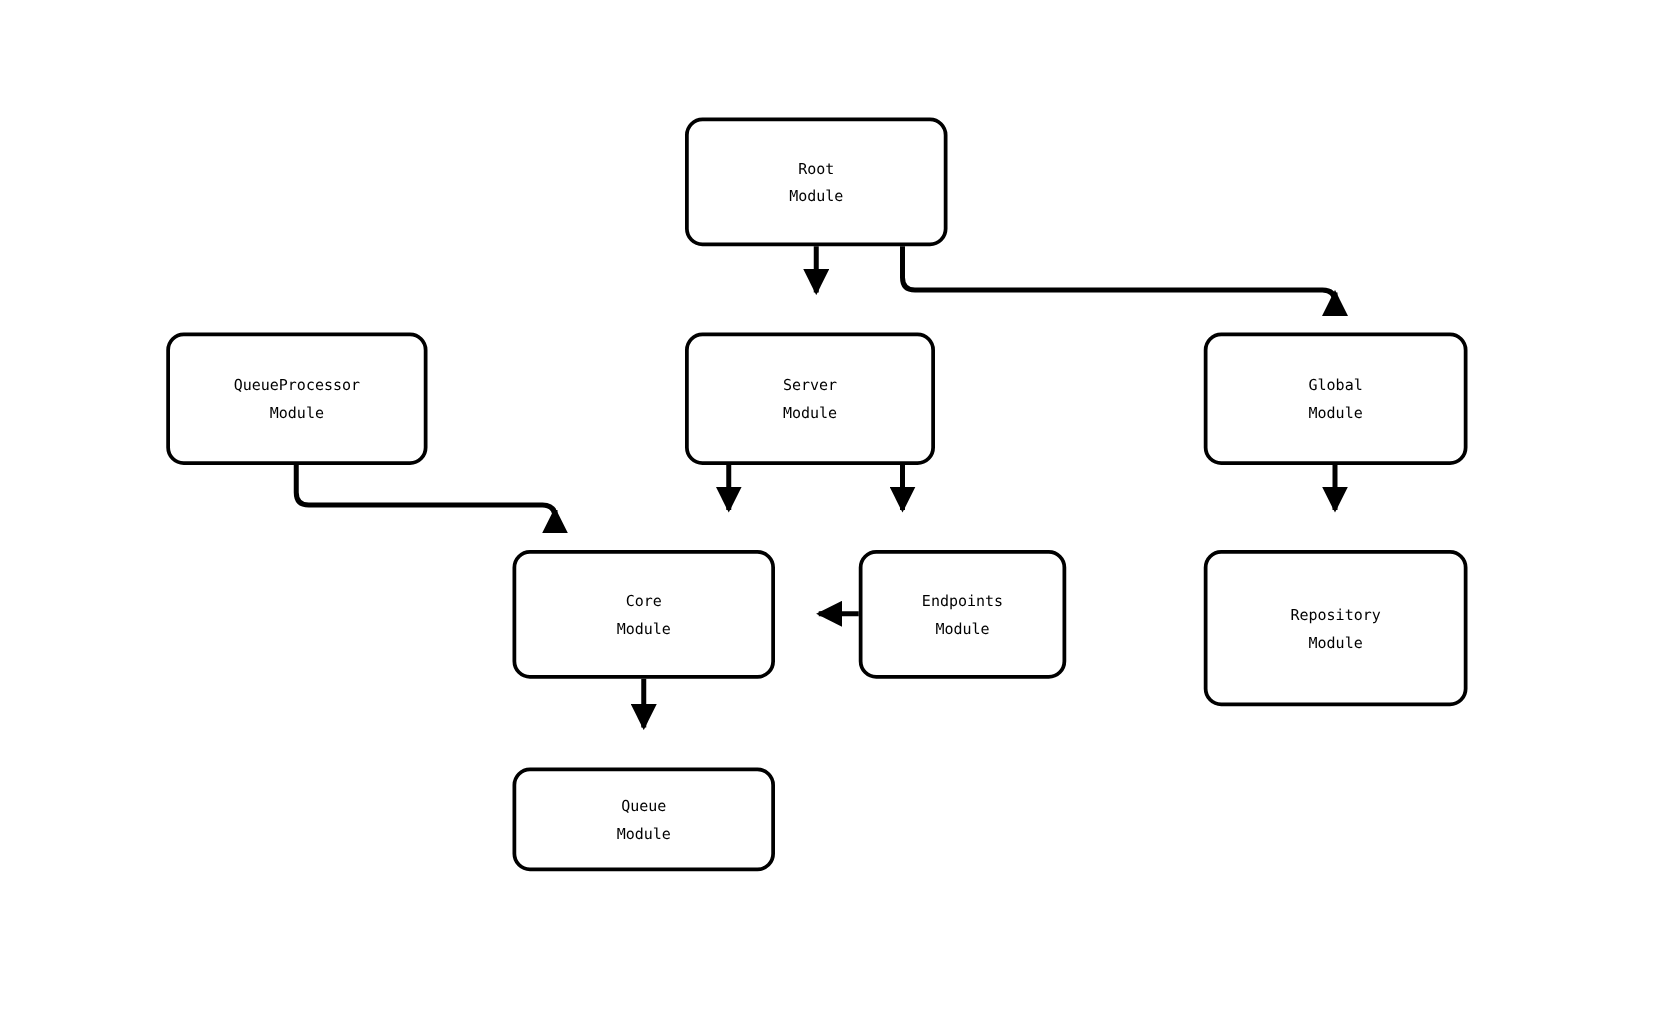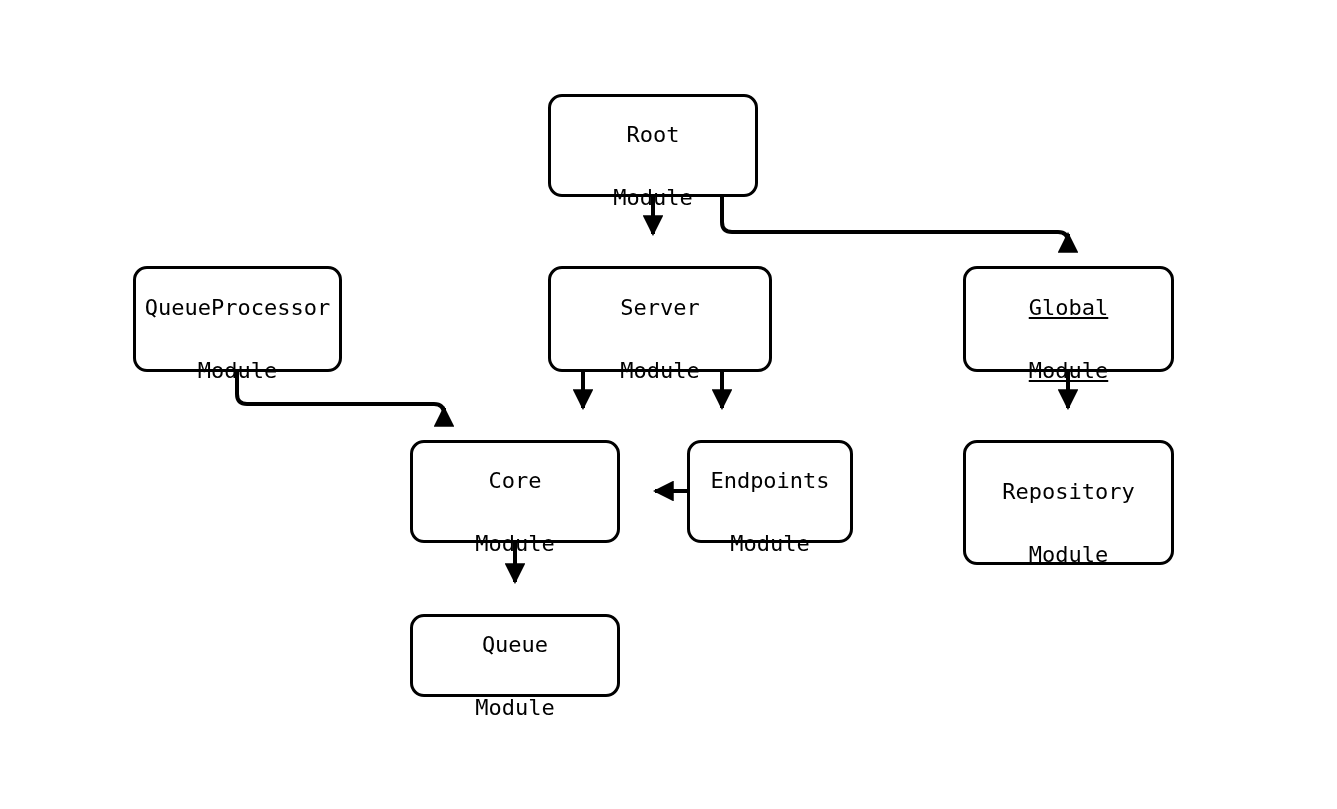--- a/index.html
+++ b/index.html
@@ -28,26 +28,25 @@
     background: #ffffff;
     border: 3px solid #000000;
     border-radius: 14px;
     display: flex;
     flex-direction: column;
     align-items: center;
     justify-content: center;
     z-index: 2;
   }
   .node-line {
-    font-size: 22px;
+    font-size: 12px;
     line-height: 22px;
     color: #000000;
     white-space: pre;
     letter-spacing: 0px;
-    margin-top: 41px;
   }
 </style>
 </head>
 <body>
 
 <div id="canvas">
 
   <svg id="edge-layer" viewBox="0 0 1337 809" xmlns="http://www.w3.org/2000/svg">
     <defs>
       <marker id="arrow" viewBox="0 0 10 10" refX="9" refY="5" markerWidth="5.2" markerHeight="5.2" orient="auto-start-reverse">
@@ -79,26 +78,26 @@
   <div class="node" style="left:548px; top:94px; width:210px; height:103px;">
     <span class="node-line">Root</span>
     <span class="node-line">Module</span>
   </div>
 
   <div class="node" style="left:133px; top:266px; width:209px; height:106px;">
     <span class="node-line">QueueProcessor</span>
     <span class="node-line">Module</span>
   </div>
 
-  <div class="node" style="left:548px; top:266px; width:224px; height:106px;">
+  <div class="node" style="left:548px; top:266px; width:200px; height:106px;">
     <span class="node-line">Server</span>
     <span class="node-line">Module</span>
   </div>
 
-  <div class="node" style="left:963px; top:266px; width:211px; height:106px;text-decoration:underline;">
+  <div class="node" style="left:963px; top:266px; width:211px; height:106px;">
     <span class="node-line">Global</span>
     <span class="node-line">Module</span>
   </div>
 
   <div class="node" style="left:410px; top:440px; width:210px; height:103px;">
     <span class="node-line">Core</span>
     <span class="node-line">Module</span>
   </div>
 
   <div class="node" style="left:687px; top:440px; width:166px; height:103px;">

